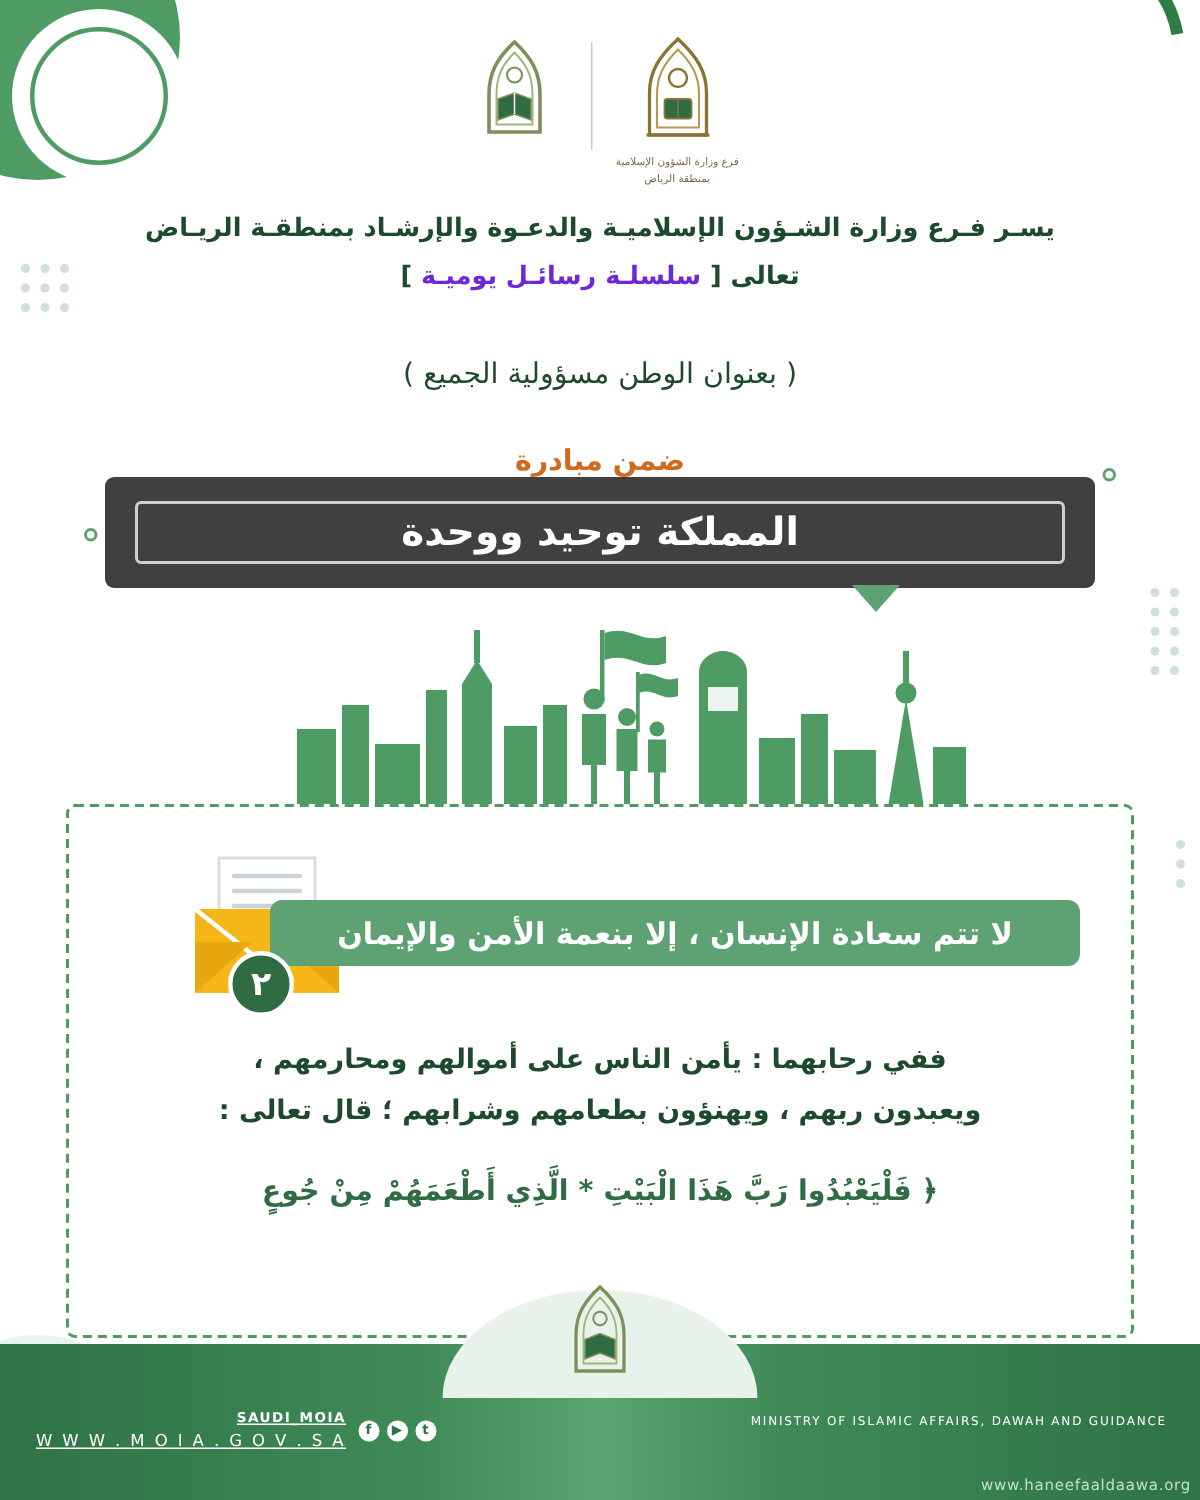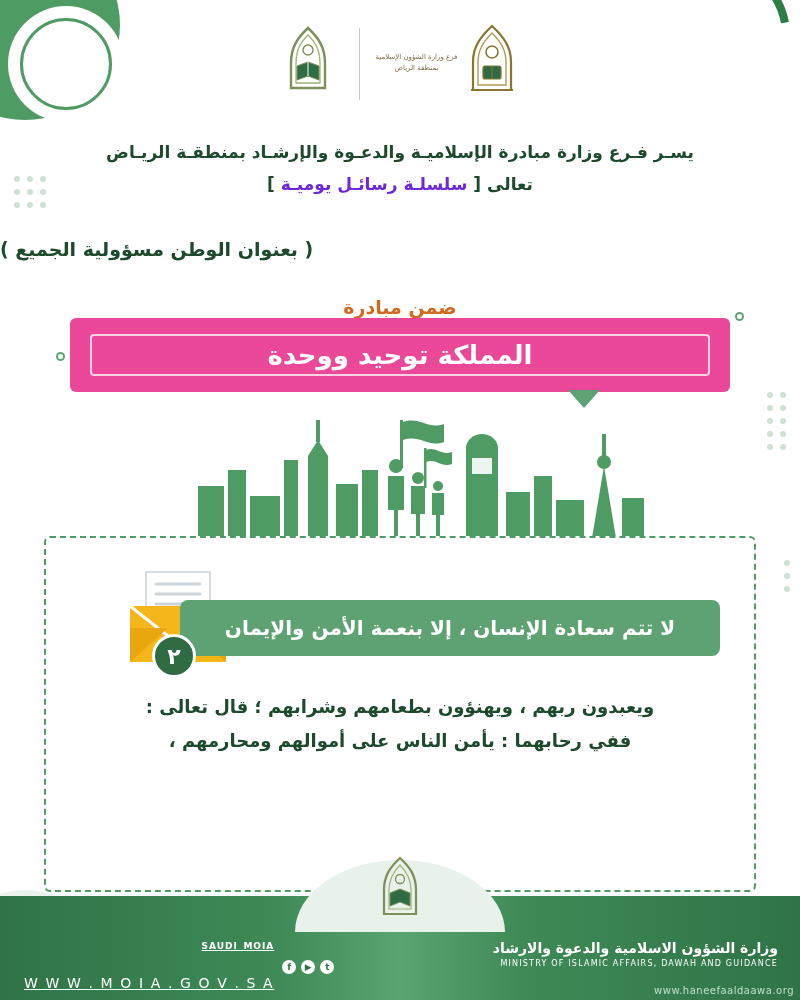--- a/index.html
+++ b/index.html
@@ -62,21 +62,21 @@
   .dots span { width: 6px; height: 6px; border-radius: 50%; background: #cfe0d5; display:block; }
   .dots.left { top: 176px; left: 14px; grid-template-columns: repeat(3, 6px); grid-template-rows: repeat(3, 6px); }
   .dots.right { top: 392px; right: 14px; grid-template-columns: repeat(2, 6px); grid-template-rows: repeat(5, 6px); }
   .dots.right2 { top: 560px; right: 10px; grid-template-columns: repeat(1, 6px); grid-template-rows: repeat(3, 6px); }
 
   
   .logos {
     position: absolute; top: 22px; left: 0; right: 0;
     display: flex; justify-content: center; align-items: flex-start; gap: 16px;
   }
-  .logo-box { display: flex; flex-direction: row; align-items: center; }
+  .logo-box { display: flex; flex-direction: column; align-items: center; }
   .logo-divider { width: 1px; height: 72px; background: #c9c9c9; margin-top: 6px; }
   .emblem {
     width: 70px; height: 78px;
     display: block;
   }
   .logo-caption {
     font-size: 7px; color: #7b6a3e; text-align: center; line-height: 1.5; margin-top: 3px;
   }
 
   
@@ -84,35 +84,35 @@
     position: absolute; top: 138px; left: 0; right: 0;
     text-align: center; color: #1d4a2c;
     font-size: 17px; font-weight: bold; line-height: 1.75;
     letter-spacing: 0.5px;
   }
   .intro .l3 { margin-top: 2px; }
   .brackets { color: #1d4a2c; }
   .green-strong { color: #6d28d9; }
   .subtitle {
     position: absolute; top: 238px; left: 0; right: 0;
-    text-align: left; color: #1d4a2c; font-size: 19px; font-weight: bold;
+    text-align: center; color: #1d4a2c; font-size: 19px; font-weight: normal;
   }
   .initiative-label {
     position: absolute; top: 296px; left: 0; right: 0;
     text-align: center; color: #d06a1f; font-size: 19px; font-weight: bold;
   }
 
   
   .banner-wrap {
     position: absolute; top: 318px; left: 50%; transform: translateX(-50%);
     width: 660px; height: 74px;
   }
   .banner {
     position: absolute; inset: 0;
-    background: #ec4899;
+    background: #404040;
     border-radius: 6px;
     display: flex; align-items: center; justify-content: center;
   }
   .banner-inner {
     width: 94%; height: 58%;
     border: 2px solid rgba(255,255,255,0.75);
     border-radius: 4px;
     display: flex; align-items: center; justify-content: center;
   }
   .banner-text {
@@ -141,21 +141,21 @@
   
   .card {
     position: absolute; top: 536px; left: 44px;
     width: 712px; height: 356px;
     border: 2px dashed #4e9b63;
     border-radius: 6px;
     background: #ffffff;
   }
   .msg-bar {
     position: absolute; top: 62px; right: 34px;
-    width: 540px; height: 56px;
+    width: 540px; height: 44px;
     background: #5ea273; border-radius: 8px;
     display: flex; align-items: center; justify-content: center;
   }
   .msg-bar span {
     color: #ffffff; font-size: 20px; font-weight: bold;
   }
   .envelope {
     position: absolute; top: 28px; left: 78px;
     width: 108px; height: 100px;
   }
@@ -203,21 +203,21 @@
   }
   .social { display: flex; gap: 5px; }
   .social i {
     width: 14px; height: 14px; border-radius: 50%;
     background: #ffffff; color: #2f7347;
     font-style: normal; font-size: 9px; font-weight: bold;
     display: flex; align-items: center; justify-content: center;
   }
   .handle { line-height: 1.45; text-decoration: underline; }
   .handle .h1 { font-size: 9px; font-weight: bold; letter-spacing: 1px; }
-  .handle .h2 { font-size: 14px; letter-spacing: 1.6px; margin-top: 20px; }
+  .handle .h2 { font-size: 11px; letter-spacing: 1.6px; }
   .watermark {
     position: absolute; bottom: 4px; right: 6px;
     font-size: 10px; color: #bfe0cb; letter-spacing: 0.5px;
   }
 </style>
 </head>
 <body>
 
 <div class="poster">
 
@@ -277,21 +277,21 @@
         <path d="M35 6 C23 17 18 27 18 41 L18 66 L52 66 L52 41 C52 27 47 17 35 6 Z" fill="none" stroke="#7d8f5a" stroke-width="2.4"></path>
         <path d="M35 13 C26 22 23 30 23 41 L23 61 L47 61 L47 41 C47 30 44 22 35 13 Z" fill="none" stroke="#9db577" stroke-width="1.3"></path>
         <path d="M24 44 L35 40 L46 44 L46 58 L35 54 L24 58 Z" fill="#2f6b43" stroke="#7d8f5a" stroke-width="1"></path>
         <line x1="35" y1="40" x2="35" y2="54" stroke="#ffffff" stroke-width="1"></line>
         <circle cx="35" cy="28" r="5" fill="none" stroke="#7d8f5a" stroke-width="1.4"></circle>
       </svg>
     </div>
   </div>
 
   <div class="intro">
-    <div>يسـر فـرع وزارة مبادرة الإسلاميـة والدعـوة والإرشـاد بمنطقـة الريـاض</div>
+    <div>يسـر فـرع وزارة الشـؤون الإسلاميـة والدعـوة والإرشـاد بمنطقـة الريـاض</div>
     <div class="l3">
       <span class="brackets">تعالى [ </span><span class="green-strong">سلسلـة رسائـل يوميـة</span><span class="brackets"> ]</span>
     </div>
   </div>
   <div class="subtitle">( بعنوان الوطن مسؤولية الجميع )</div>
   <div class="initiative-label">ضمن مبادرة</div>
 
   <div class="banner-wrap">
     <div class="banner">
       <div class="banner-inner">
@@ -360,42 +360,42 @@
       <path d="M102 96 L64 62 L102 62 Z" fill="#e8a60f"></path>
     </svg>
 
     <div class="msg-bar">
       <span>لا تتم سعادة الإنسان ، إلا بنعمة الأمن والإيمان</span>
     </div>
 
     <div class="badge">٢</div>
 
     <div class="body-text">
+      <div>ففي رحابهما : يأمن الناس على أموالهم ومحارمهم ،</div>
       <div>ويعبدون ربهم ، ويهنؤون بطعامهم وشرابهم ؛ قال تعالى :</div>
-      <div>ففي رحابهما : يأمن الناس على أموالهم ومحارمهم ،</div>
     </div>
 
     <div class="ayah">
+      <div>﴿ فَلْيَعْبُدُوا رَبَّ هَذَا الْبَيْتِ * الَّذِي أَطْعَمَهُمْ مِنْ جُوعٍ</div>
     </div>
   </div>
 
   <div class="corner-bl"></div>
   <div class="corner-bl2"></div>
 
   <div class="footer">
     <div class="footer-arc"></div>
     <svg class="footer-emblem" viewBox="0 0 62 70">
       <path d="M31 4 C20 14 15 23 15 36 L15 60 L47 60 L47 36 C47 23 42 14 31 4 Z" fill="none" stroke="#7d8f5a" stroke-width="2.2"></path>
       <path d="M31 11 C23 19 20 26 20 36 L20 55 L42 55 L42 36 C42 26 39 19 31 11 Z" fill="none" stroke="#9db577" stroke-width="1.2"></path>
       <path d="M21 39 L31 35 L41 39 L41 52 L31 48 L21 52 Z" fill="#2f6b43" stroke="#7d8f5a" stroke-width="1"></path>
       <circle cx="31" cy="25" r="4.5" fill="none" stroke="#7d8f5a" stroke-width="1.3"></circle>
     </svg>
 
     <div class="footer-right">
-      <div class="ar">وزارة الشؤون الاسلامية والدعوة والارشاد</div>
       <div class="en">MINISTRY OF ISLAMIC AFFAIRS, DAWAH AND GUIDANCE</div>
     </div>
 
     <div class="footer-left">
       <div class="social">
         <i>t</i>
         <i>▶</i>
         <i>f</i>
       </div>
       <div class="handle">

